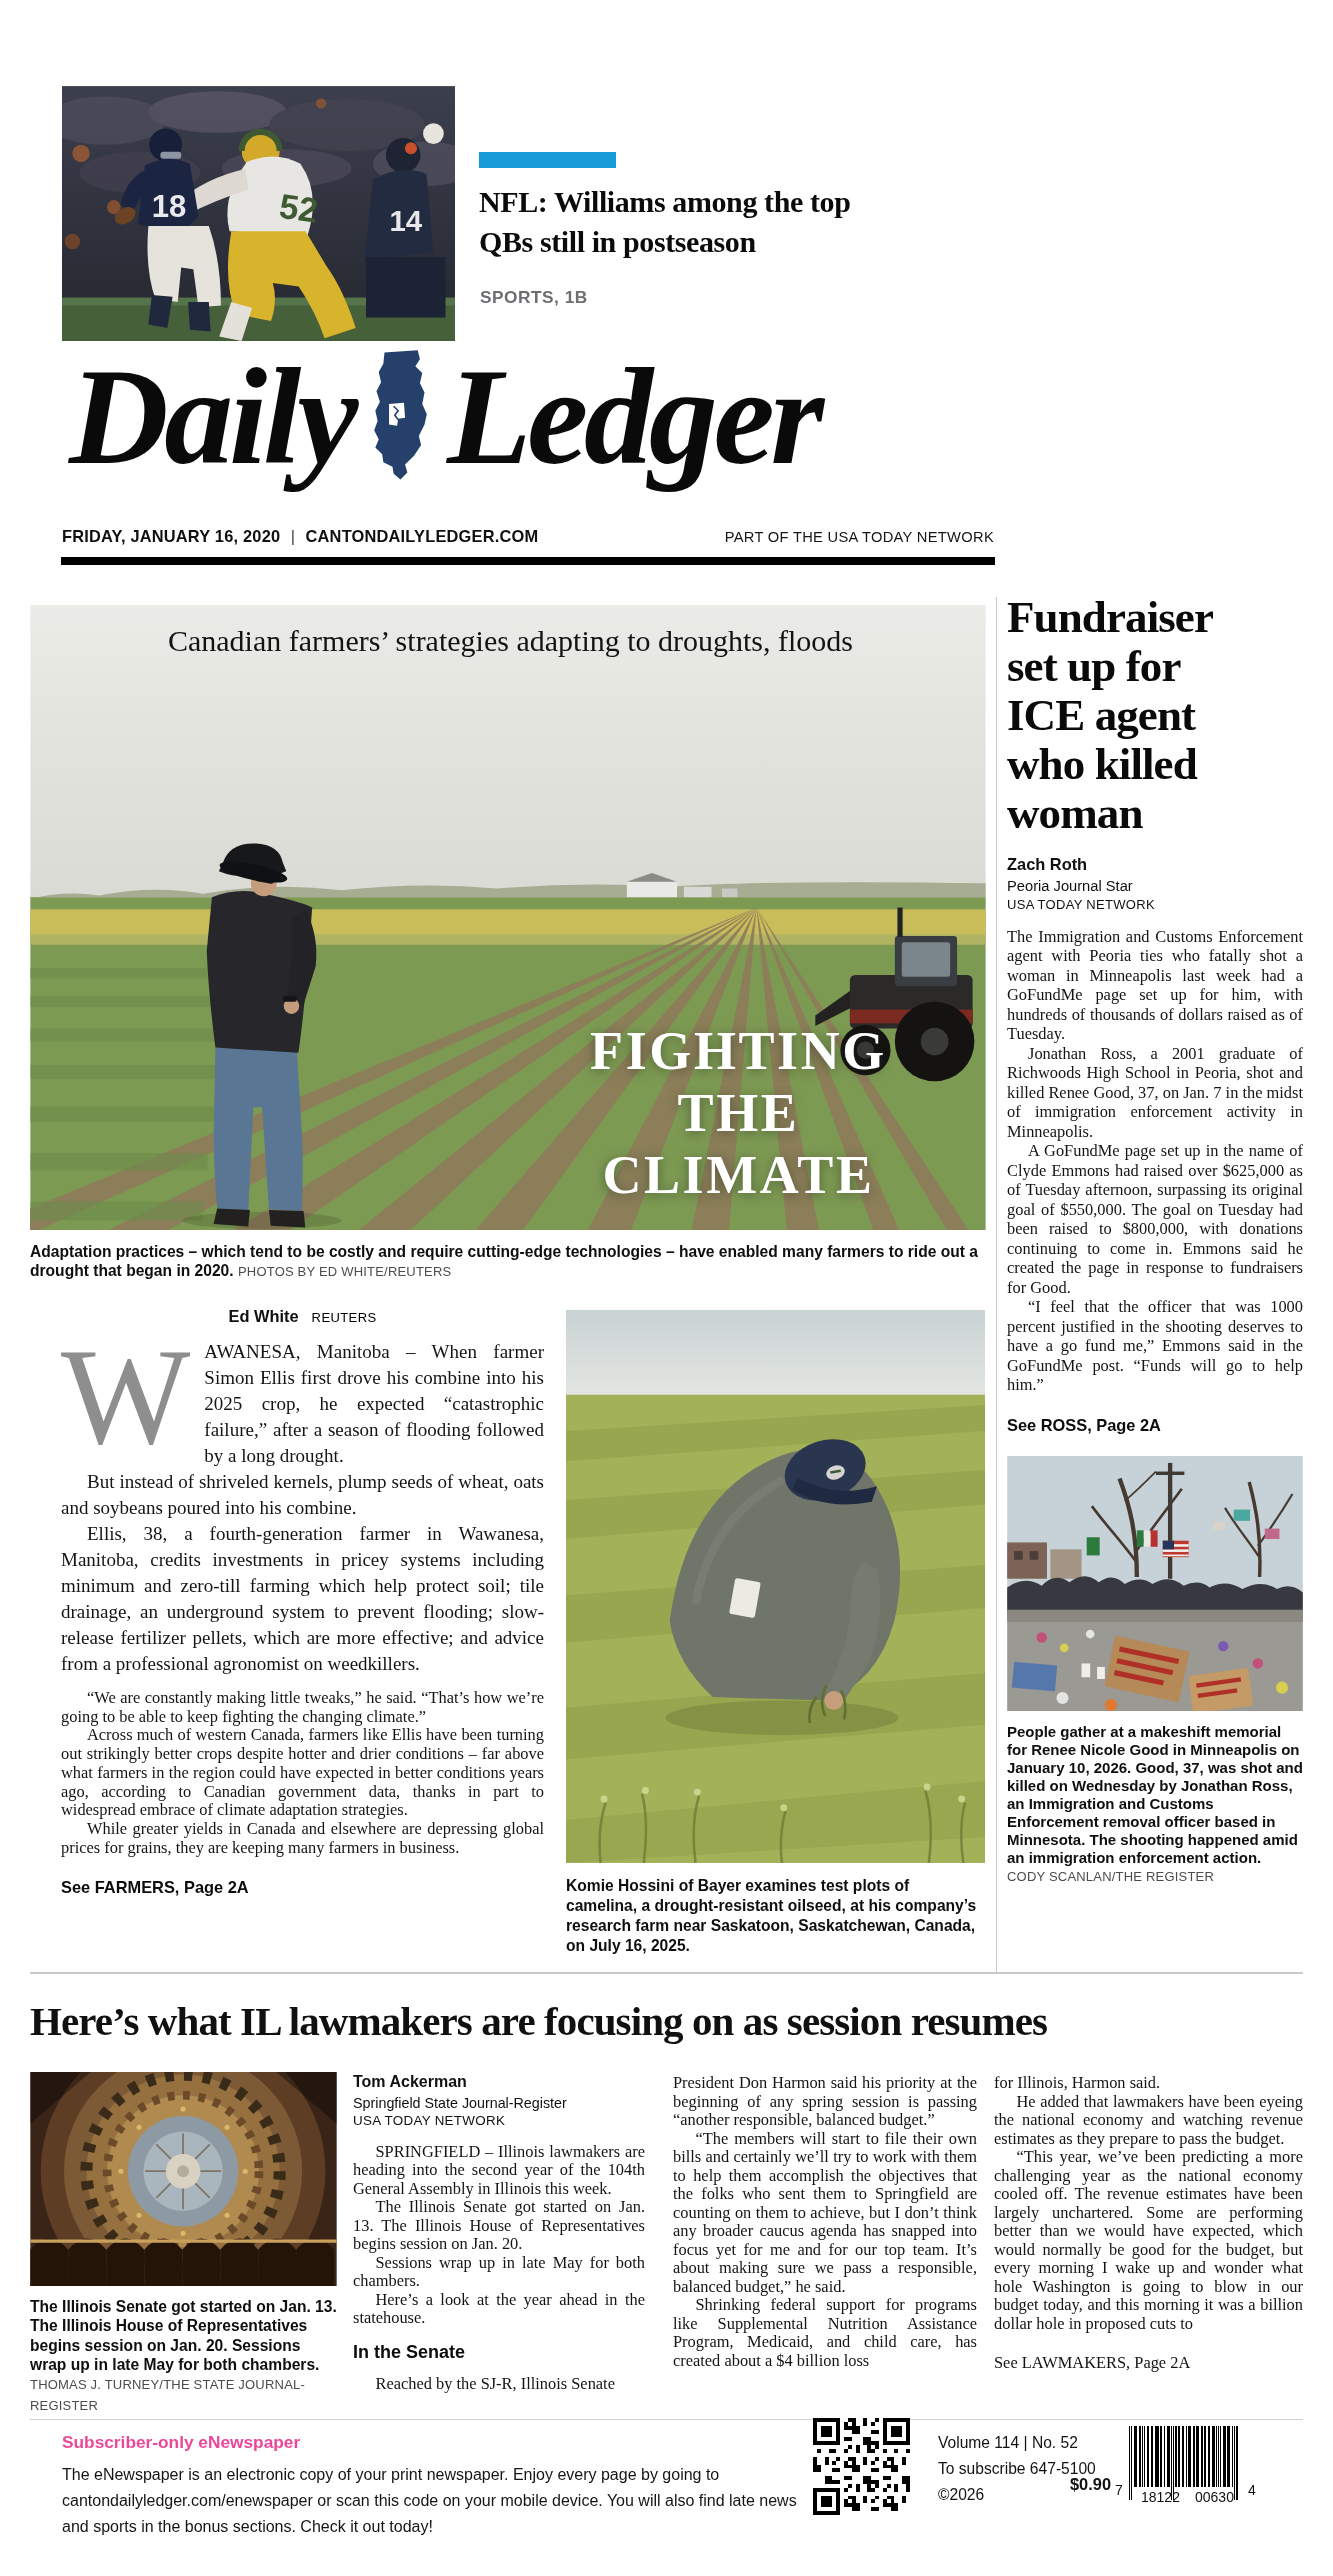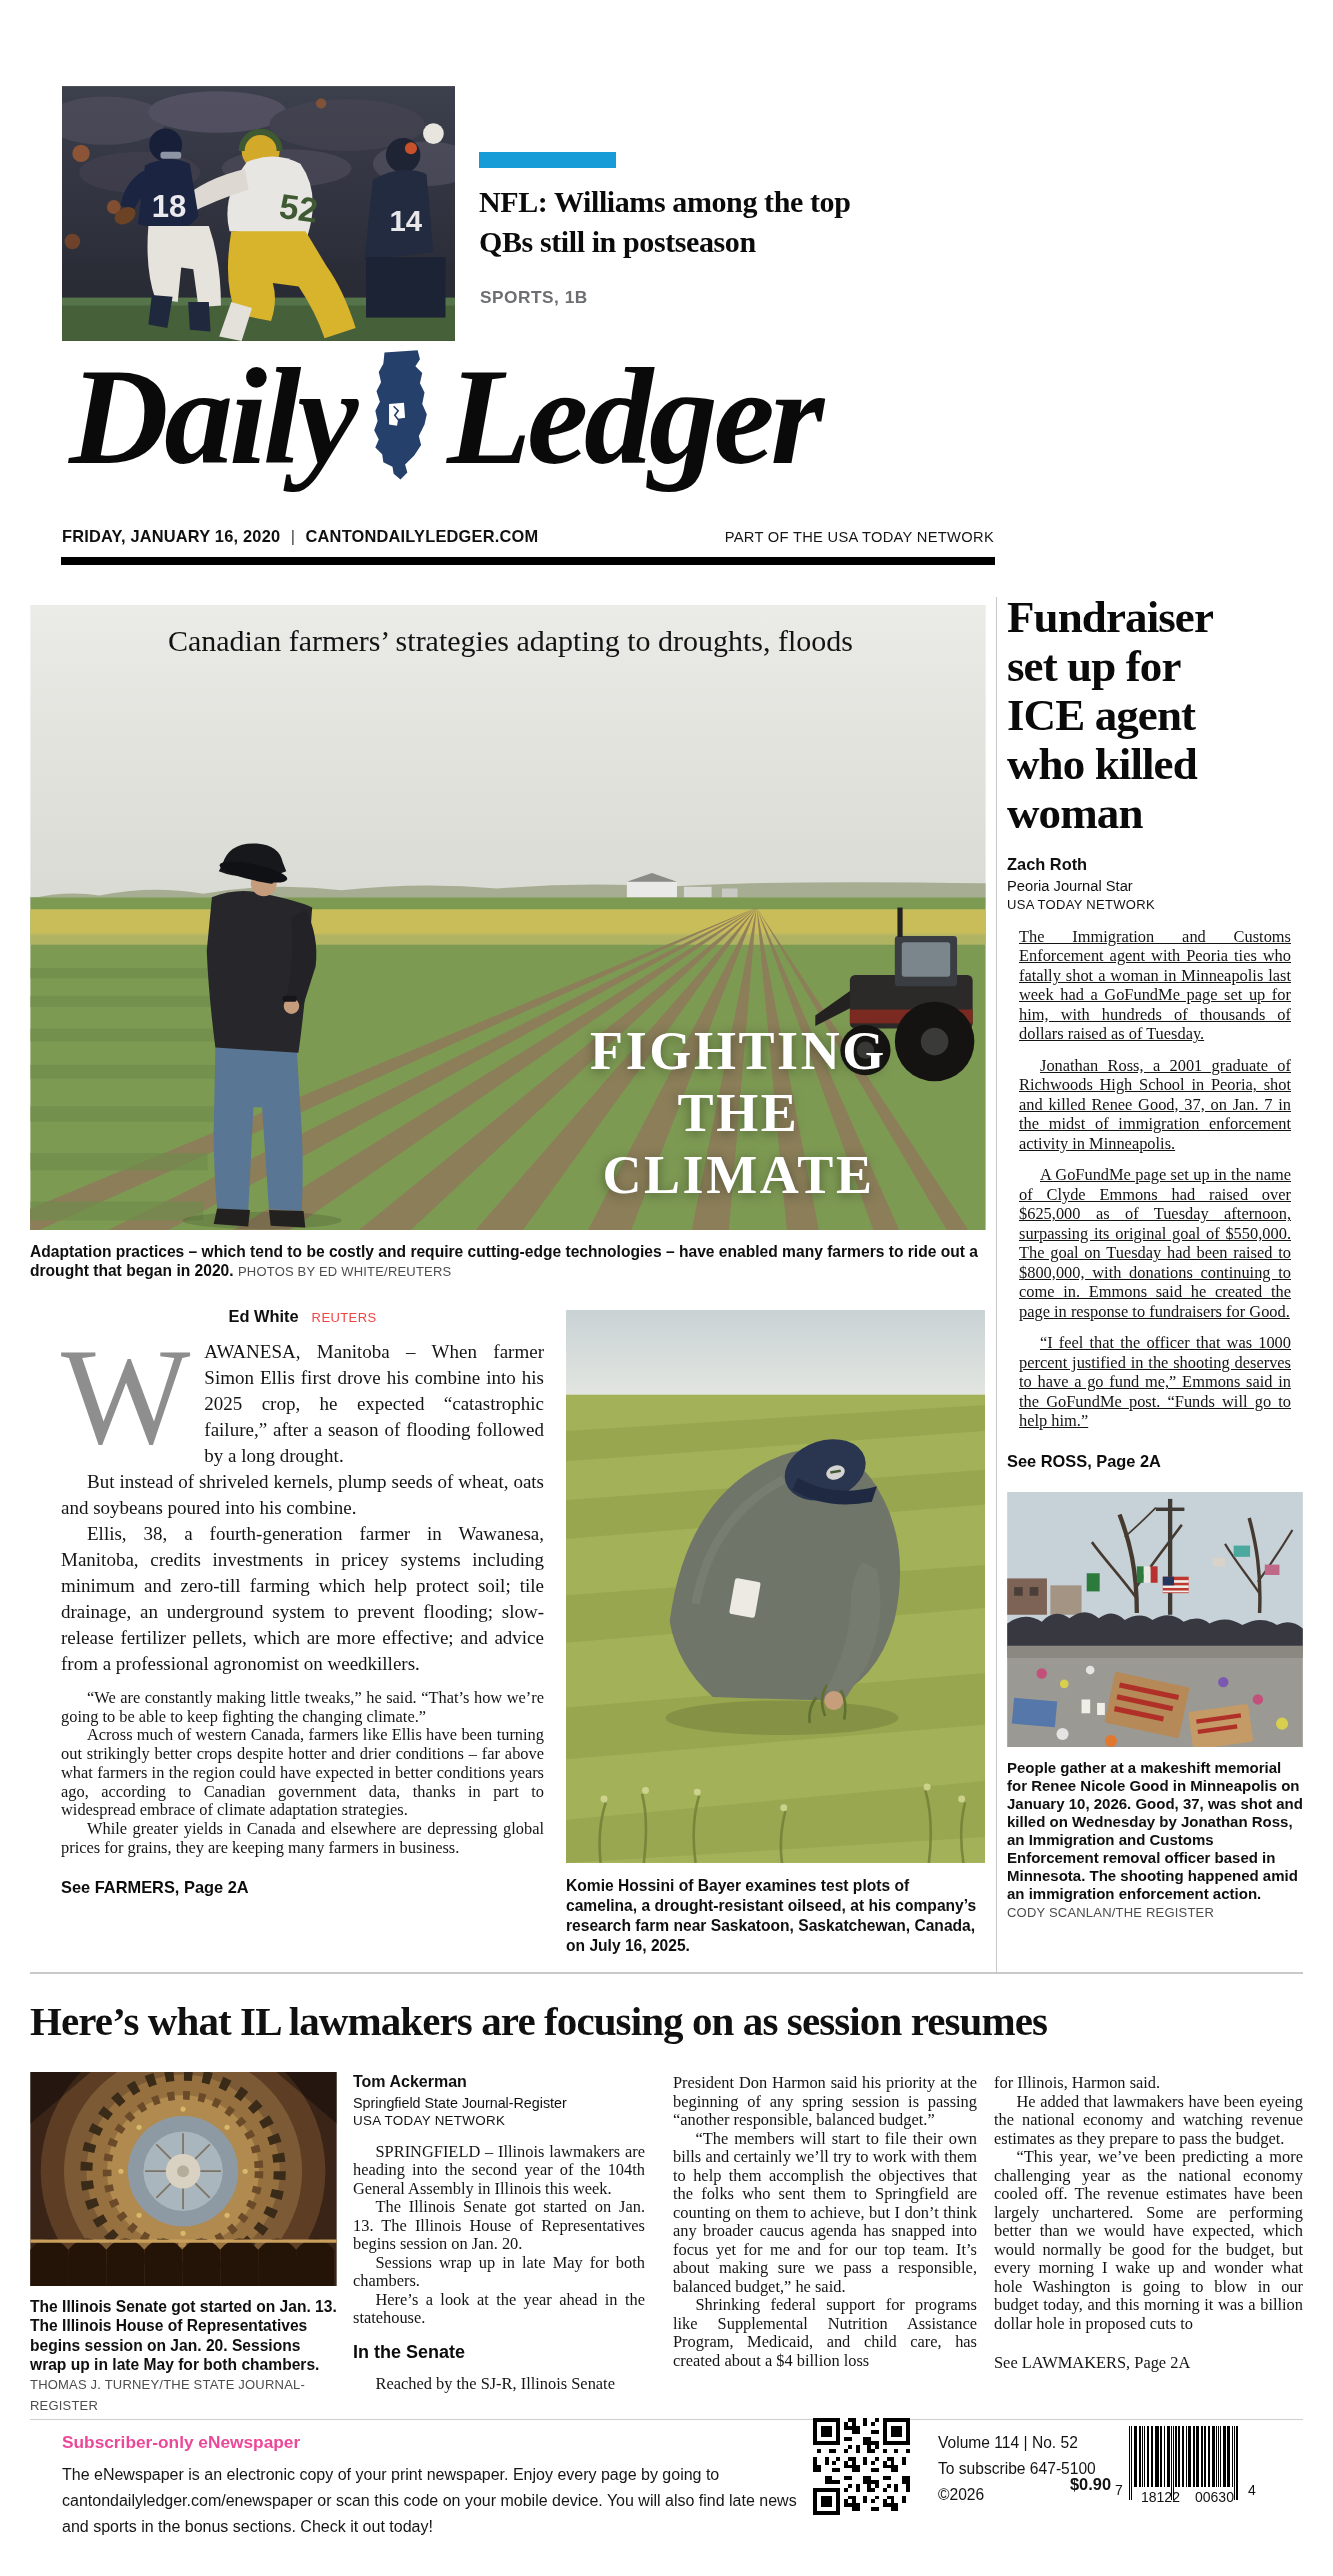--- a/index.html
+++ b/index.html
@@ -31,42 +31,42 @@
   .hero-kicker{position:absolute;left:78px;top:623px;width:865px;text-align:center;white-space:nowrap;
                font:400 30px/36px "Liberation Serif",serif;color:#131313;}
   .fighting{position:absolute;left:543px;top:1020px;width:391px;text-align:center;
             font:700 54px/62px "Liberation Serif",serif;color:#fff;letter-spacing:2.6px;
             text-shadow:0 1.7px 10.4px rgba(35,40,25,.5);}
   .hero-cap{position:absolute;left:30px;top:1242px;width:960px;
             font:700 15.6px/19px "Liberation Sans",sans-serif;color:#0f0f0f;}
   .credit{font-weight:400;font-size:13px;color:#4c4c4c;letter-spacing:0.2px;}
   .lead-byline{position:absolute;left:61px;top:1307px;width:483px;text-align:center;
                font:700 16.4px/19px "Liberation Sans",sans-serif;color:#0f0f0f;}
-  .lead-byline .org{font-weight:400;font-size:13px;letter-spacing:0.4px;color:#ef4444;margin-left:13px;}
+  .lead-byline .org{font-weight:400;font-size:13px;letter-spacing:0.4px;color:#000000;margin-left:13px;}
   .lead-col{position:absolute;left:61px;top:1339px;width:483px;}
   .lead-col p{margin:0;}
   .lead-col .big{font:400 19px/26px "Liberation Serif",serif;text-align:justify;color:#141414;}
   .lead-col .big.ind,.lead-col .small.ind{text-indent:26px;}
   .dropcap{float:left;font:400 137px/102px "Liberation Serif",serif;color:#8e8e8e;margin:7px 14px 0 0;}
   .lead-col .small{font:400 16.4px/18.7px "Liberation Serif",serif;text-align:justify;color:#141414;}
   .gap-sm{margin-top:12px !important;}
   .jump{font:700 16.4px/19px "Liberation Sans",sans-serif;color:#0c0c0c;margin-top:21px !important;}
   .camelina{position:absolute;left:566px;top:1310px;width:419px;margin:0;}
   .camelina figcaption{margin-top:9.5px;width:413px;font:700 15.6px/20px "Liberation Sans",sans-serif;color:#0f0f0f;}
 
   
   .vrule{position:absolute;left:996px;top:597px;width:0.9px;height:1377px;background:#c9c9c9;}
   .rail{position:absolute;left:1007px;top:593px;width:296px;}
   .rail-hl{font:700 45px/49px "Liberation Serif",serif;letter-spacing:-0.9px;color:#0a0a0a;}
   .rail-byline{margin-top:17.3px;}
   .rail-byline .name{font:700 16.4px/19px "Liberation Sans",sans-serif;}
   .rail-byline .o1{font:400 14.7px/18px "Liberation Sans",sans-serif;margin-top:2.6px;}
   .rail-byline .o2{font:400 13px/16.4px "Liberation Sans",sans-serif;letter-spacing:0.3px;margin-top:1.7px;}
   .rail-body{margin-top:14px;}
-  .rail-body p{margin:12px;font:400 16.4px/19.5px "Liberation Serif",serif;text-align:justify;color:#141414;text-decoration:underline;}
+  .rail-body p{margin:0;font:400 16.4px/19.5px "Liberation Serif",serif;text-align:justify;color:#141414;}
   .rail-body p.ind{text-indent:21px;}
   .memorial{margin:21px 0 0 0;}
   .memorial figcaption{margin-top:8.6px;font:700 15px/18px "Liberation Sans",sans-serif;color:#0f0f0f;}
 
   
   .hdiv{position:absolute;left:30px;top:1972px;width:1273px;height:1.7px;background:#c9c9c9;}
   .lm-hl{position:absolute;left:30px;top:1998px;width:1280px;white-space:nowrap;
          font:700 41px/47px "Liberation Serif",serif;letter-spacing:-0.9px;color:#101010;}
   .capitol{position:absolute;left:30px;top:2072px;width:307px;margin:0;}
   .capitol figcaption{margin-top:7.8px;font:700 15.6px/19.4px "Liberation Sans",sans-serif;color:#0f0f0f;}

